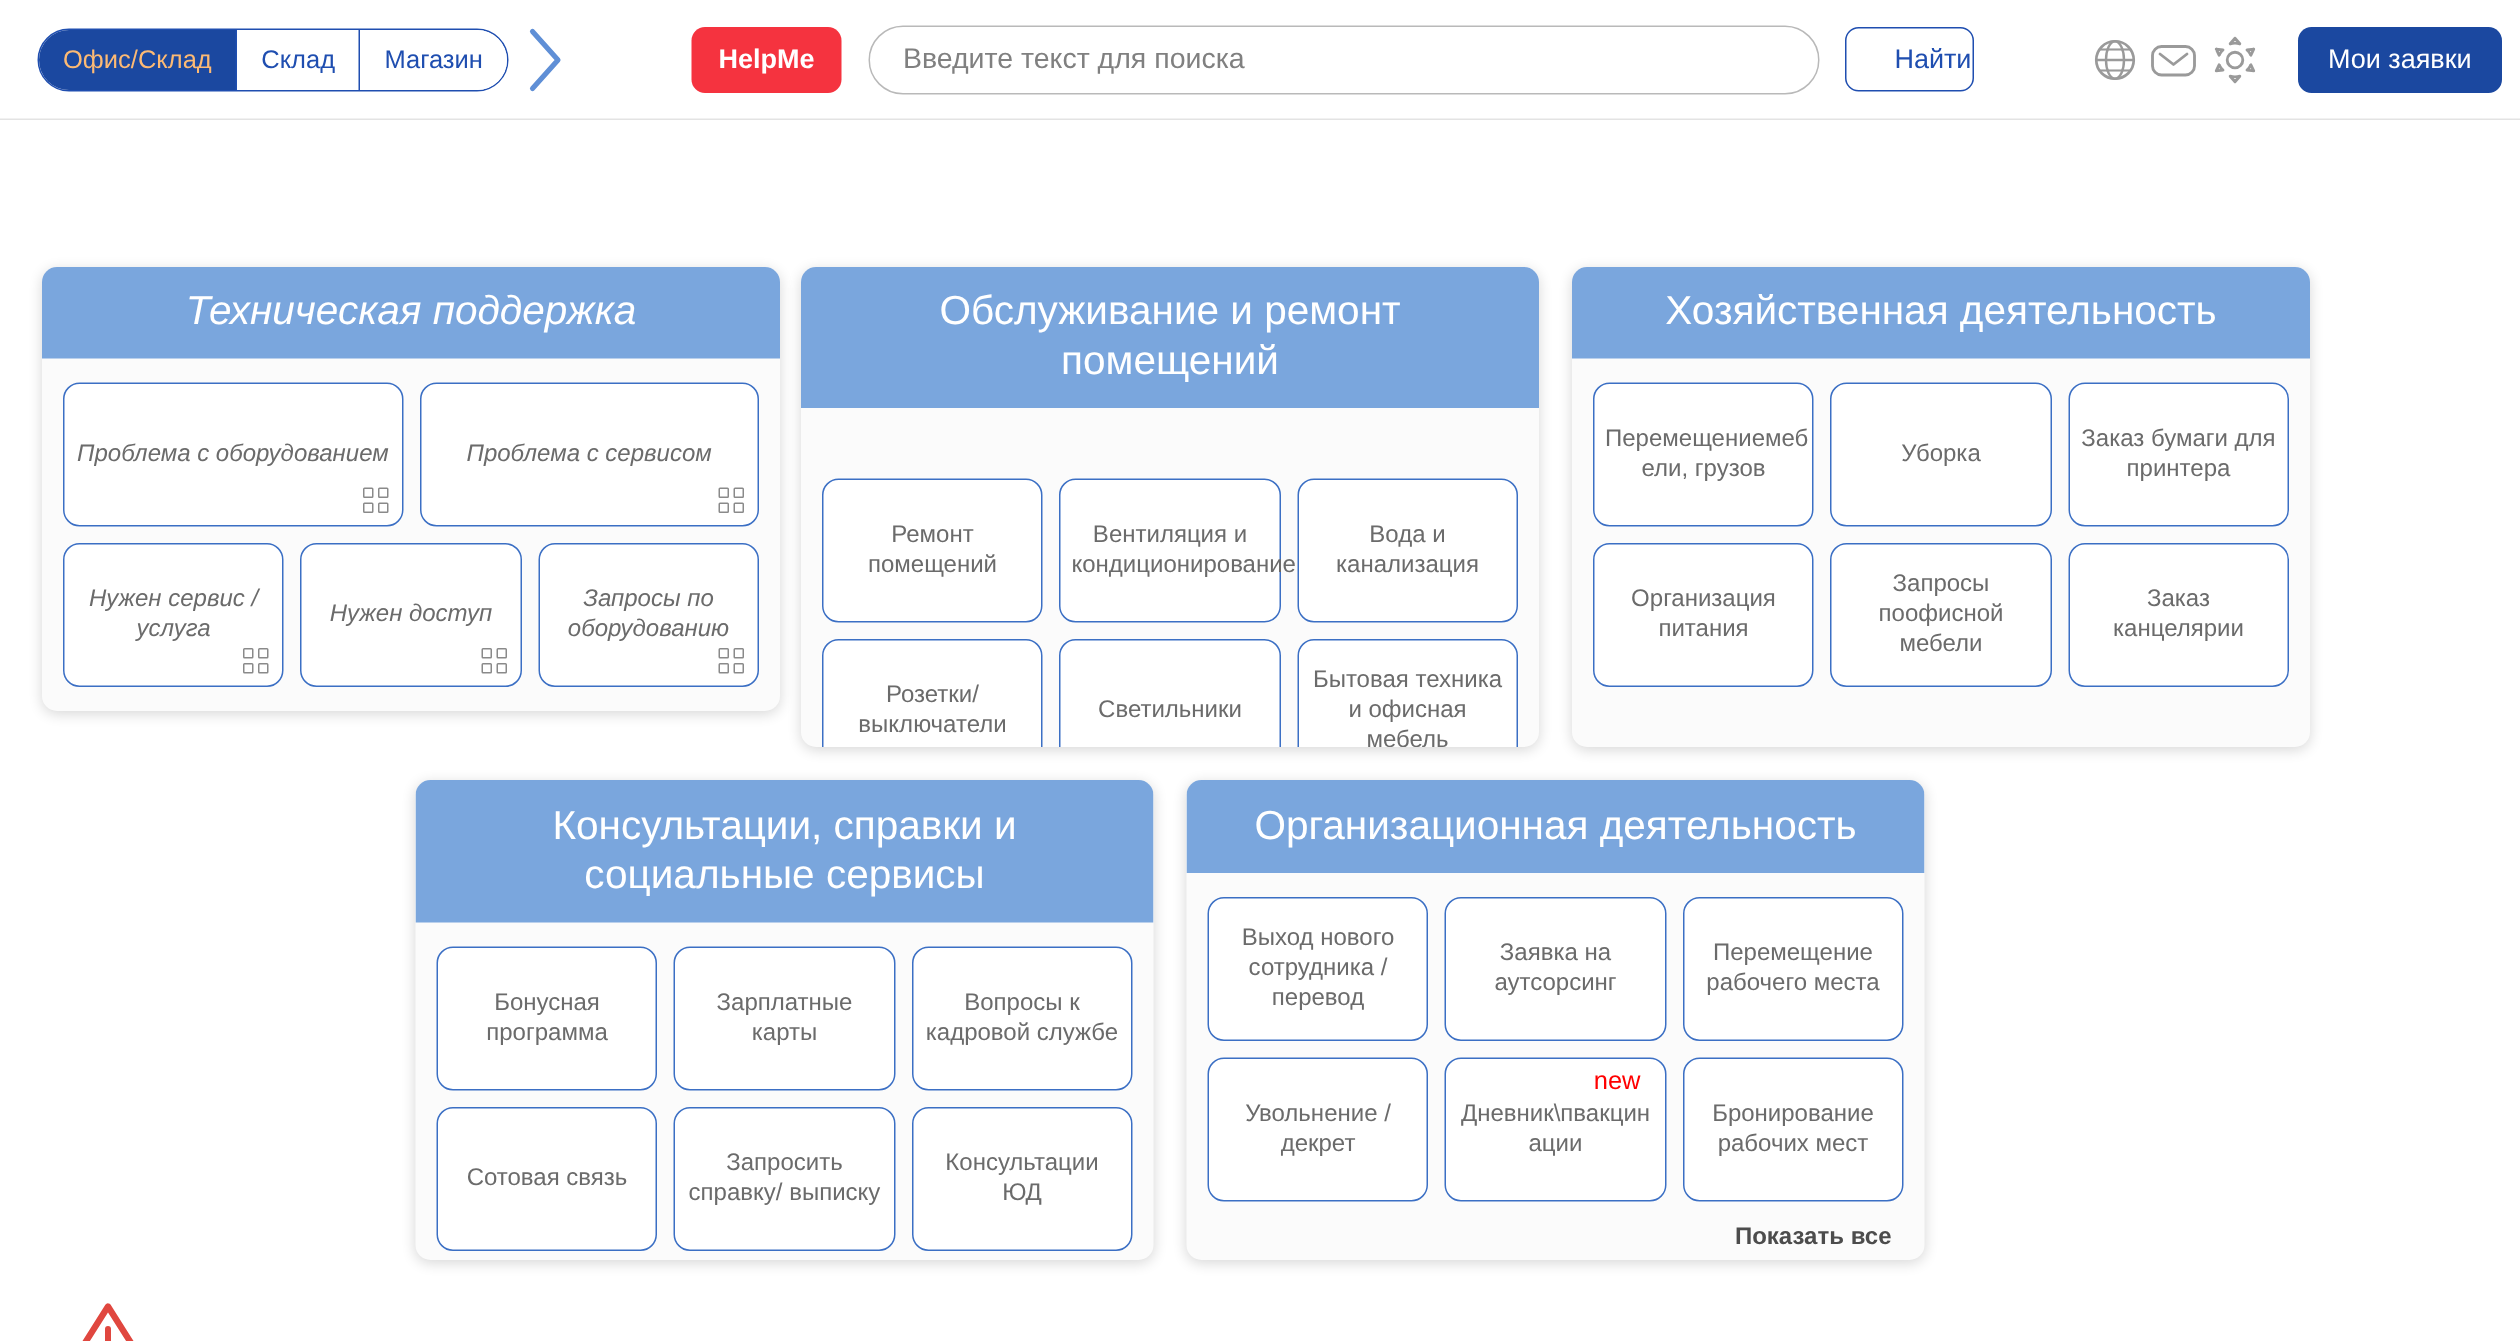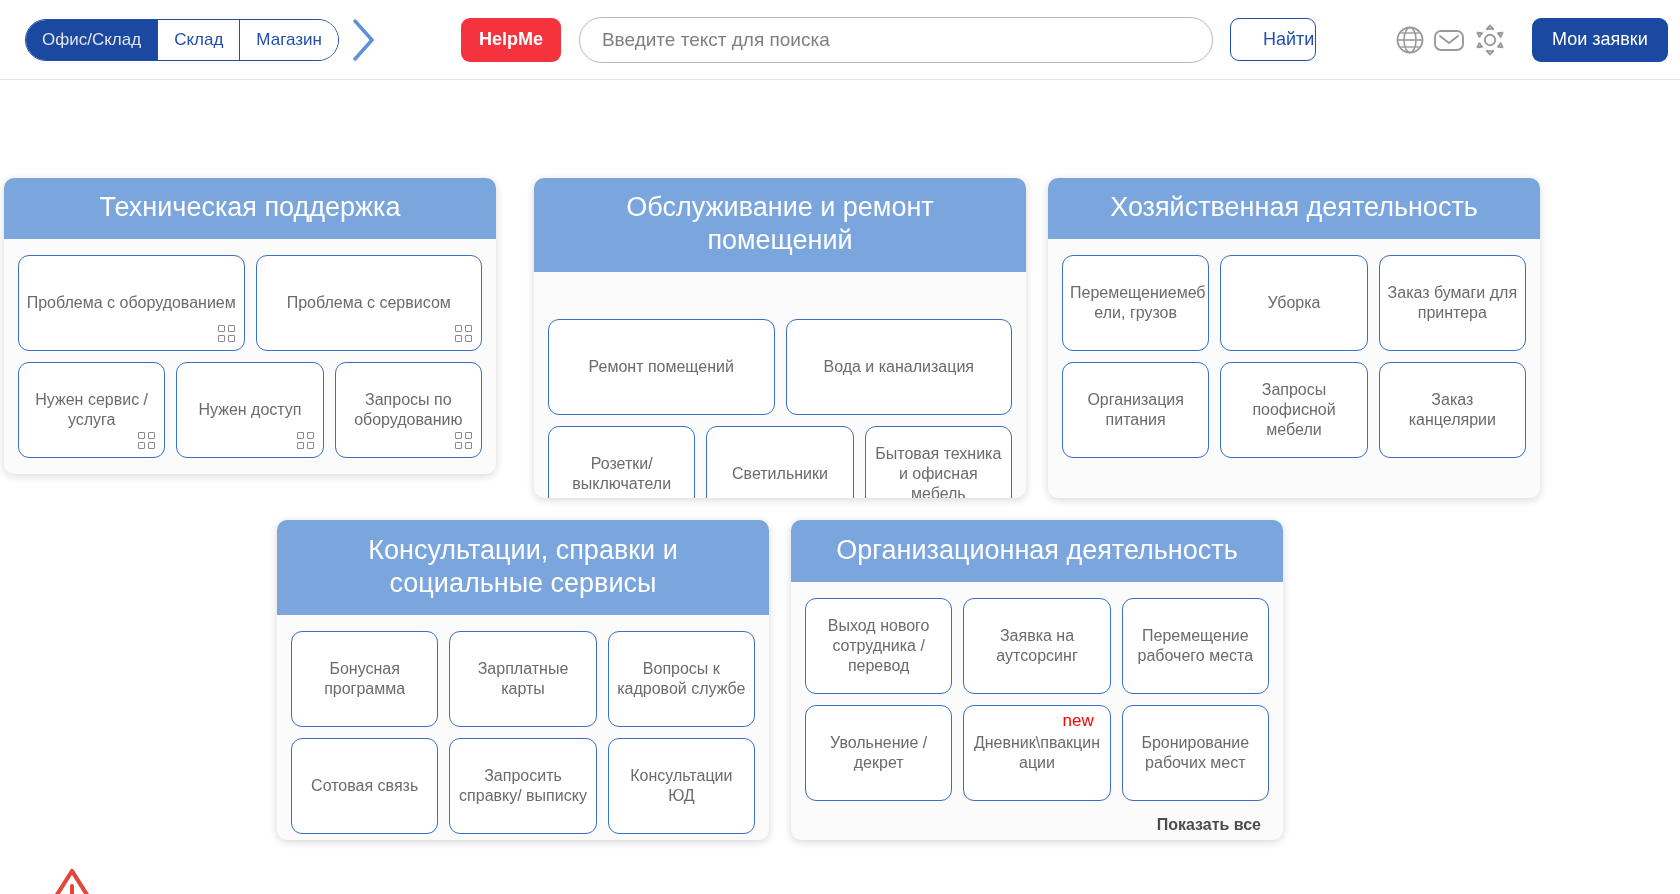--- a/index.html
+++ b/index.html
@@ -39,21 +39,21 @@
     font-size: 17px;
     color: #1f4eb0;
     background: #ffffff;
     border-right: 1.5px solid #1f4eb0;
     cursor: pointer;
     white-space: nowrap;
   }
   .seg:last-child { border-right: none; }
   .seg.active {
     background: #1b48a0;
-    color: #e5e5e5;
+    color: #fdba74;
     font-weight: 400;
   }
 
   .chevron-next {
     margin-left: 10px;
     width: 30px; height: 46px;
     cursor: pointer;
     display: flex; align-items: center; justify-content: center;
   }
 
@@ -216,21 +216,21 @@
   .show-all {
     text-align: right;
     color: #4c4c4c;
     font-size: 16px;
     font-weight: bold;
     padding: 4px 8px 6px 0;
     cursor: pointer;
   }
 
   
-  #card-tech   { left: 4px;   top: 98px;  width: 492px;  height: 296px; }
+  #card-tech   { left: 28px;   top: 98px;  width: 492px;  height: 296px; font-style: italic; }
   #card-maint  { left: 534px;  top: 98px;  width: 492px;  height: 320px; gap: 31px; }
   #card-econ   { left: 1048px; top: 98px;  width: 492px;  height: 320px; }
   #card-consult{ left: 277px;  top: 440px; width: 492px;  height: 320px; }
   #card-org    { left: 791px;  top: 440px; width: 492px;  height: 320px; }
 
   #card-consult .card-header,
   #card-org .card-header { padding-top: 14px; }
 
   
   .warning-icon {
@@ -364,20 +364,23 @@
   </section>
 
   <section class="card" id="card-maint">
     <div class="card-header">Обслуживание и ремонт помещений</div>
     <div class="card-body">
       <div class="tile-row">
         <div class="tile">
           <span class="tile-label">Ремонт помещений</span>
         </div>
         <div class="tile">
+          <span class="tile-label">Вентиляция и кондиционирование</span>
+        </div>
+        <div class="tile">
           <span class="tile-label">Вода и канализация</span>
         </div>
       </div>
       <div class="tile-row">
         <div class="tile">
           <span class="tile-label">Розетки/ выключатели</span>
         </div>
         <div class="tile">
           <span class="tile-label">Светильники</span>
         </div>

